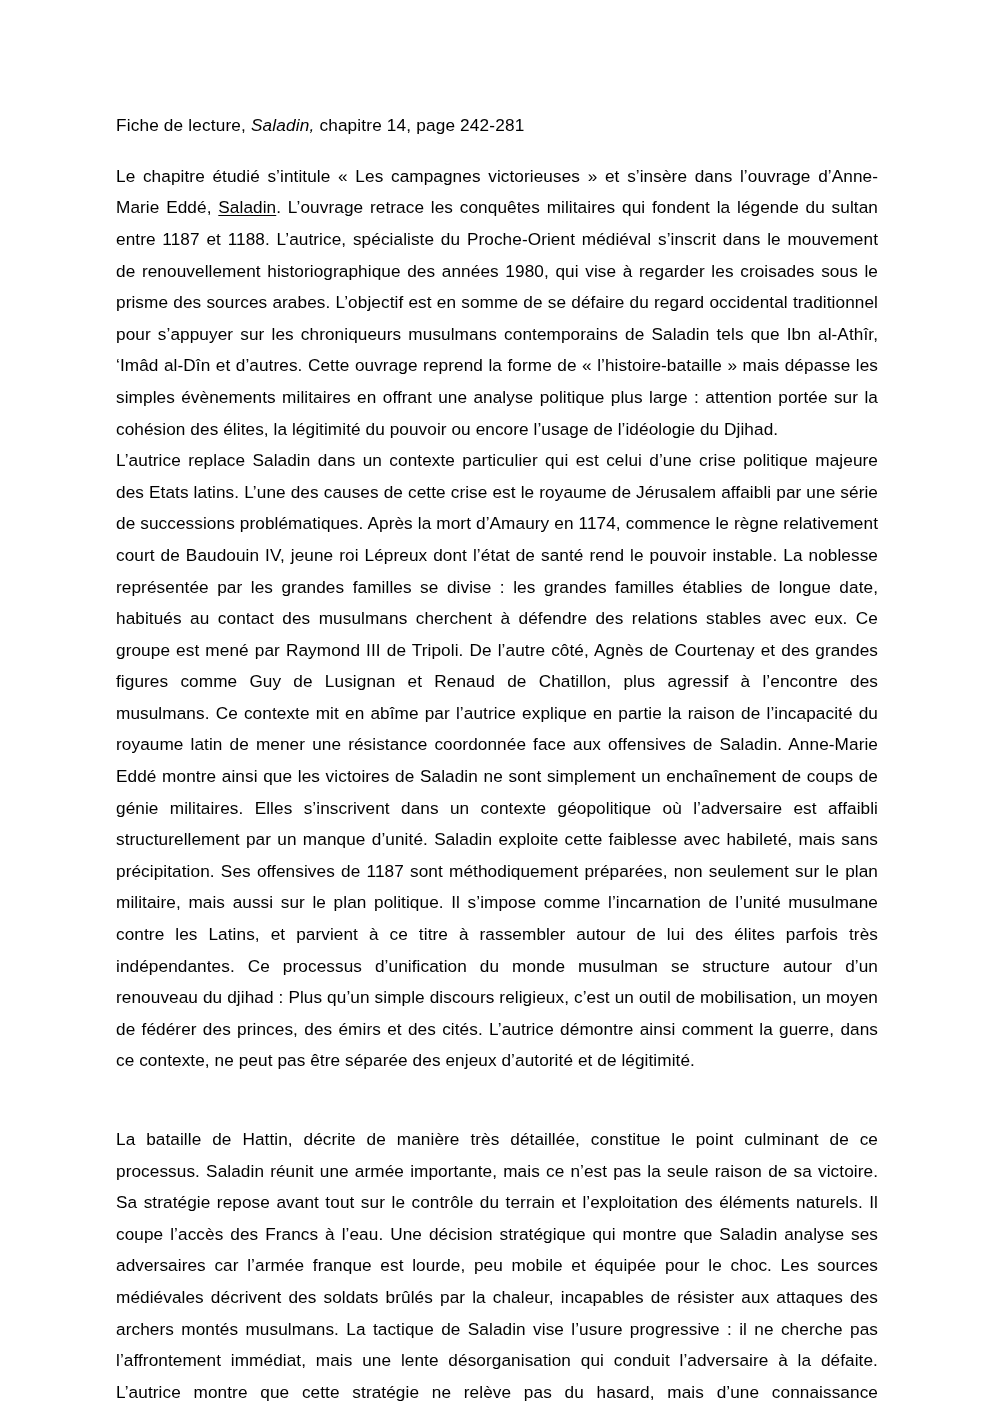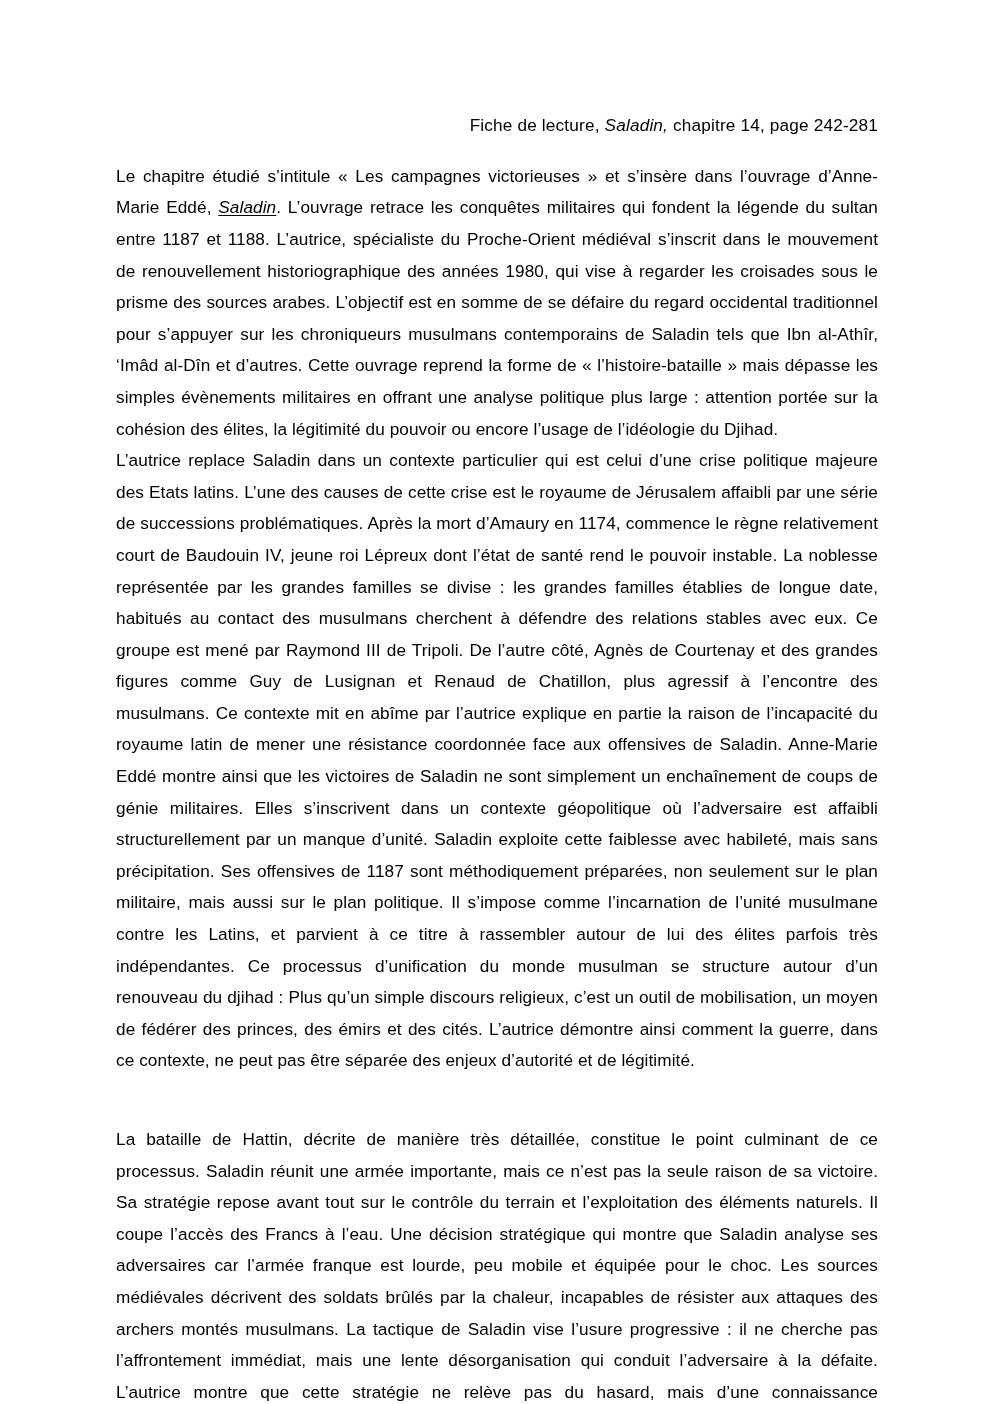--- a/index.html
+++ b/index.html
@@ -24,21 +24,21 @@
     height: 1404px;
     background: #ffffff;
   }
   .content {
     position: absolute;
     left: 116px;
     top: 113px;
     width: 762px;
   }
   .doc-title {
-    text-align: right;
+    text-align: left;
     font-size: 17.2px;
     line-height: 1.5;
     margin: 0 0 22px 0;
     letter-spacing: 0.01em;
   }
   .doc-title .it {
     font-style: italic;
   }
   p.body-par {
     text-align: justify;
@@ -51,21 +51,20 @@
   }
   p.par-gap-small {
   }
   p.par-gap-large {
     margin-top: 47px;
   }
   .it {
     font-style: italic;
   }
   .it-u {
-    font-style: italic;
     text-decoration: underline;
     text-underline-offset: 2px;
   }
 </style>
 </head>
 <body>
 
 <div class="page">
   <div class="content">
 

